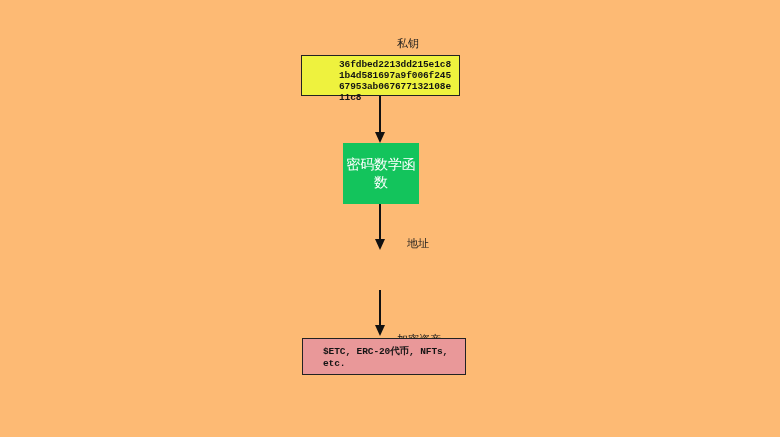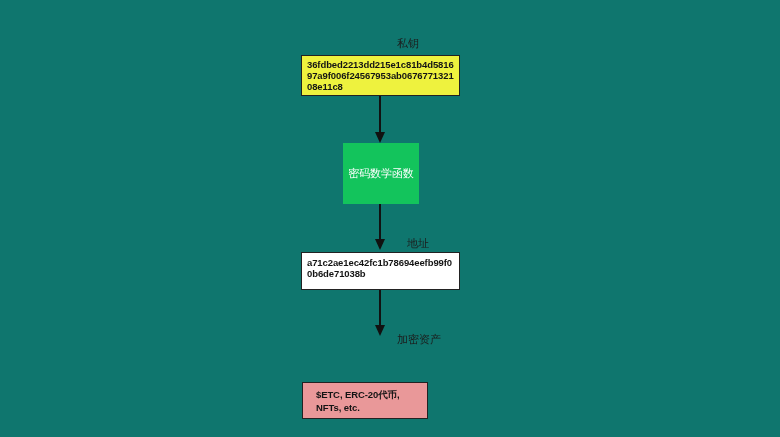--- a/index.html
+++ b/index.html
@@ -5,22 +5,23 @@
   html, body {
     margin: 0;
     padding: 0;
     background: #ffffff;
     font-family: "Liberation Sans", "DejaVu Sans", sans-serif;
   }
   .stage {
     position: relative;
     width: 780px;
     height: 437px;
-    background: #0f766e;
+    background: #fdba74;
     overflow: hidden;
+    font-family: Liberation Mono, monospace;
   }
   .node-label {
     position: absolute;
     font-size: 11px;
     color: #1c1c1c;
     font-weight: 400;
     white-space: nowrap;
   }
   .box {
     position: absolute;
@@ -28,50 +29,50 @@
     color: #141414;
     font-weight: 700;
     font-size: 9.5px;
     letter-spacing: -0.1px;
   }
   .box.bordered { border: 1.5px solid #222222; }
   .hexwrap {
     display: block;
     word-break: break-all;
     line-height: 11px;
+    margin-left: 32px;
   }
   .private-key-box {
     left: 301px; top: 55px; width: 159px; height: 41px;
     background: #eef23e;
     padding: 3px 5px 2px 5px;
   }
   .function-box {
     left: 343px; top: 143px; width: 76px; height: 61px;
     background: #13c45c;
     color: #ffffff;
     display: flex;
     align-items: center;
     justify-content: center;
-    font-size: 11px;
+    font-size: 14px;
     font-weight: 400;
     text-align: center;
   }
   .address-box {
     left: 301px; top: 252px; width: 159px; height: 38px;
     background: #ffffff;
     padding: 4px 5px 2px 5px;
   }
   .assets-box {
-    left: 302px; top: 338px; width: 126px; height: 37px;
+    left: 302px; top: 338px; width: 164px; height: 37px;
     background: #e99899;
     border-color: #3a3a3a;
     display: flex;
     align-items: center;
-    padding-left: 13px;
-    margin-top: 44px;
+    padding-left: 20px;
   }
   .arrow {
     position: absolute;
     left: 374px;
     width: 12px;
     display: flex;
     flex-direction: column;
     align-items: center;
   }
   .arrow .shaft {
@@ -113,23 +114,20 @@
     <span>密码数学函数</span>
   </div>
 
   <div class="arrow arrow-2">
     <div class="shaft"></div>
     <div class="head"></div>
   </div>
 
   <div class="node-label label-address">地址</div>
 
-  <div class="box bordered address-box">
-    <span class="hexwrap">a71c2ae1ec42fc1b78694eefb99f00b6de71038b</span>
-  </div>
 
   <div class="arrow arrow-3">
     <div class="shaft"></div>
     <div class="head"></div>
   </div>
 
   <div class="node-label label-assets">加密资产</div>
 
   <div class="box bordered assets-box">
     <span>$ETC, ERC-20代币, NFTs, etc.</span>

